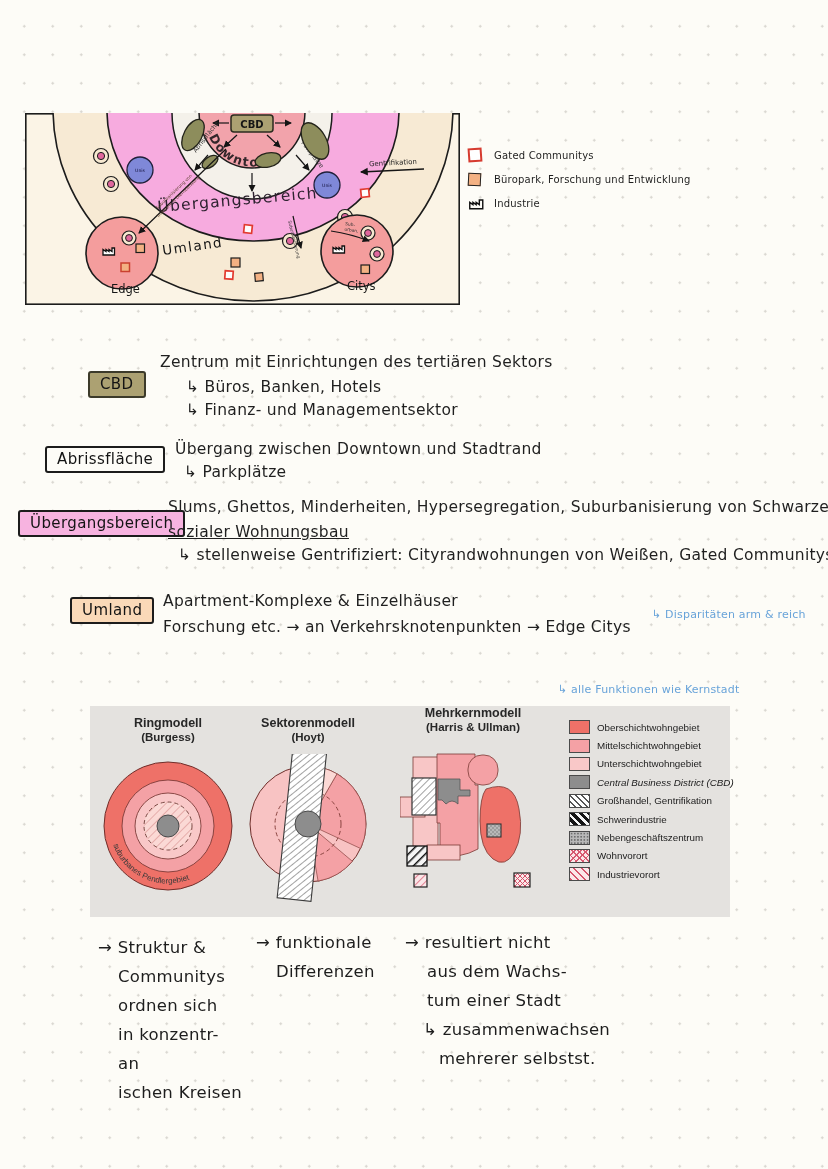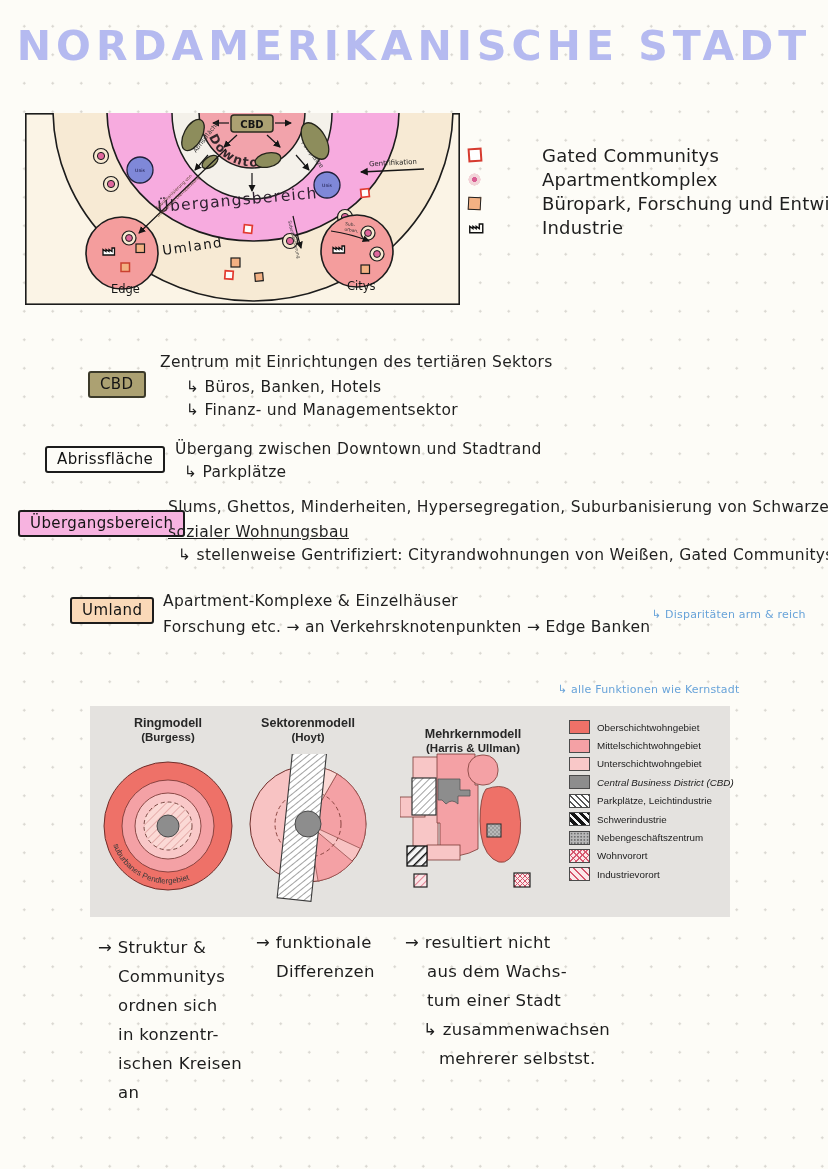--- a/index.html
+++ b/index.html
@@ -13,21 +13,21 @@
   .title{
     position:absolute;left:0;top:22px;width:100%;text-align:center;margin:0;
     font-size:41px;font-weight:bold;letter-spacing:5px;color:#b5baf0;
     font-family:"DejaVu Sans", sans-serif;
   }
   .city-diagram{position:absolute;left:25px;top:113px;}
   
   .map-legend{position:absolute;left:468px;top:143px;}
   .ml-row{position:relative;height:24px;display:flex;align-items:center;}
   .ml-icon{width:26px;display:flex;justify-content:flex-start;align-items:center;}
-  .ml-label{font-size:18px;color:#1e1e1e;letter-spacing:.2px;white-space:nowrap;margin-left:48px;}
+  .ml-label{font-size:10px;color:#1e1e1e;letter-spacing:.2px;white-space:nowrap;}
   .ic-gated{width:10px;height:10px;border:2.2px solid #d63b2f;background:#fff;transform:rotate(-4deg);}
   .ic-apartment{width:13px;height:13px;border-radius:50%;
     background:radial-gradient(circle at 50% 50%, #d95f93 0 2.6px, #f2d4d8 2.8px 6px, rgba(0,0,0,0) 6.2px);}
   .ic-buero{width:11px;height:11px;border:1.6px solid #222;background:#f3b183;transform:rotate(3deg);}
   
   .hw{position:absolute;font-size:15.5px;color:#1f1f1f;letter-spacing:.3px;white-space:nowrap;}
   .hw-blue{position:absolute;font-size:11px;color:#68a3d9;letter-spacing:.2px;white-space:nowrap;margin-top:42px;}
   .label-box{position:absolute;border:2px solid #1c1c1c;border-radius:3px;padding:2px 10px 3px 10px;
     font-size:15px;color:#141414;letter-spacing:.4px;white-space:nowrap;}
   .box-cbd{background:#aca172;border-color:#3c3a2a;}
@@ -62,21 +62,20 @@
   .ind-2{padding-left:22px;}
   .ind-3{padding-left:18px;}
   .ind-4{padding-left:34px;}
   .ind-5{padding-left:40px;}
 </style>
 </head>
 <body>
 
 <div class="page">
 
-  <h1 class="title">NORDAMERIKANISCHE STADT</h1>
 
   <svg class="city-diagram" width="435" height="192" viewBox="0 0 435 192">
     <defs>
       <marker id="arr" markerWidth="8" markerHeight="8" refX="5.2" refY="3" orient="auto">
         <path d="M0,0 L6,3 L0,6 z" fill="#151515"></path>
       </marker>
     </defs>
     <rect x="0.8" y="0.8" width="433.4" height="190.4" fill="#fbf4e6" stroke="#1c1c1c" stroke-width="1.6"></rect>
     <ellipse cx="228" cy="-4" rx="200" ry="192" fill="#f7ead4" stroke="#1c1c1c" stroke-width="1.6"></ellipse>
     <ellipse cx="228" cy="-2" rx="146" ry="130" fill="#f7abdf" stroke="#1c1c1c" stroke-width="1.6"></ellipse>
@@ -207,26 +206,20 @@
 
   <div class="map-legend">
     <div class="ml-row">
       <span class="ml-icon">
           <span class="ic-gated"></span>
         </span>
       <span class="ml-label">Gated Communitys</span>
     </div>
     <div class="ml-row">
       <span class="ml-icon">
-          <span class="ic-apartment"></span>
-        </span>
-      <span class="ml-label">Apartmentkomplex</span>
-    </div>
-    <div class="ml-row">
-      <span class="ml-icon">
           <span class="ic-buero"></span>
         </span>
       <span class="ml-label">Büropark, Forschung und Entwicklung</span>
     </div>
     <div class="ml-row">
       <span class="ml-icon">
         <svg width="17" height="13" viewBox="0 0 13 11">
           <path d="M0.8,10 V4.5 L3.5,6.5 V4.5 L6.2,6.5 V4.5 L8.9,6.5 V2.5 H11.8 V10 Z" fill="#fdfcf7" stroke="#111" stroke-width="1.2"></path>
         </svg>
       </span>
@@ -244,33 +237,33 @@
   <div class="hw" style="left:184px;top:463px;">↳ Parkplätze</div>
 
   <div class="label-box box-transition" style="left:18px;top:510px;">Übergangsbereich</div>
   <div class="hw" style="left:168px;top:498px;">Slums, Ghettos, Minderheiten, Hypersegregation, Suburbanisierung von Schwarzen</div>
   <div class="hw" style="left:168px;top:523px;text-decoration:underline;">sozialer Wohnungsbau</div>
   <div class="hw" style="left:178px;top:546px;">↳ stellenweise Gentrifiziert: Cityrandwohnungen von Weißen, Gated Communitys</div>
   <div class="hw-blue" style="left:652px;top:566px;">↳ Disparitäten arm &amp; reich</div>
 
   <div class="label-box box-umland" style="left:70px;top:597px;">Umland</div>
   <div class="hw" style="left:163px;top:592px;">Apartment-Komplexe &amp; Einzelhäuser</div>
-  <div class="hw" style="left:163px;top:618px;">Forschung etc. → an Verkehrsknotenpunkten → Edge Banken</div>
+  <div class="hw" style="left:163px;top:618px;">Forschung etc. → an Verkehrsknotenpunkten → Edge Citys</div>
   <div class="hw-blue" style="left:558px;top:641px;">↳ alle Funktionen wie Kernstadt</div>
 
   <div class="figure">
     <div class="fig-head" style="left:18px;top:10px;width:120px;">
       <div class="t">Ringmodell</div>
       <div class="s">(Burgess)</div>
     </div>
     <div class="fig-head" style="left:158px;top:10px;width:120px;">
       <div class="t">Sektorenmodell</div>
       <div class="s">(Hoyt)</div>
     </div>
-    <div class="fig-head" style="left:313px;top:21px;width:140px;">
+    <div class="fig-head" style="left:313px;top:0;width:140px;">
       <div class="t">Mehrkernmodell</div>
       <div class="s">(Harris &amp; Ullman)</div>
     </div>
 
     <svg style="position:absolute;left:8px;top:46px;" width="140" height="160" viewBox="0 0 140 160">
       <defs>
         <pattern id="pinkHatch" width="6" height="6" patternUnits="userSpaceOnUse" patternTransform="rotate(45)">
           <rect width="6" height="6" fill="#fbd9d5"></rect>
           <line x1="0" y1="0" x2="0" y2="6" stroke="#d98f8f" stroke-width="1.2"></line>
         </pattern>
@@ -353,21 +346,21 @@
       <div class="fl-row">
           <span class="fl-sw sw-3"></span>
           <span class="fl-label">Unterschichtwohngebiet</span>
         </div>
       <div class="fl-row">
           <span class="fl-sw sw-4"></span>
           <span class="fl-label it">Central Business District (CBD)</span>
         </div>
       <div class="fl-row">
           <span class="fl-sw sw-5"></span>
-          <span class="fl-label">Parkplätze, Leichtindustrie</span>
+          <span class="fl-label">Großhandel, Gentrifikation</span>
         </div>
       <div class="fl-row">
           <span class="fl-sw sw-6"></span>
           <span class="fl-label">Schwerindustrie</span>
         </div>
       <div class="fl-row">
           <span class="fl-sw sw-7"></span>
           <span class="fl-label">Nebengeschäftszentrum</span>
         </div>
       <div class="fl-row">
@@ -379,22 +372,22 @@
           <span class="fl-label">Industrievorort</span>
         </div>
     </div>
   </div>
 
   <div class="notes-col" style="left:98px;top:933px;">
     <div class="nline">→ Struktur &amp;</div>
     <div class="nline ind-1">Communitys</div>
     <div class="nline ind-1">ordnen sich</div>
     <div class="nline ind-1">in konzentr-</div>
+    <div class="nline ind-1">an</div>
     <div class="nline ind-1">ischen Kreisen</div>
-    <div class="nline ind-1">an</div>
   </div>
   <div class="notes-col" style="left:256px;top:928px;">
     <div class="nline">→ funktionale</div>
     <div class="nline ind-1">Differenzen</div>
   </div>
   <div class="notes-col" style="left:405px;top:928px;">
     <div class="nline">→ resultiert nicht</div>
     <div class="nline ind-2">aus dem Wachs-</div>
     <div class="nline ind-2">tum einer Stadt</div>
     <div class="nline ind-3">↳ zusammenwachsen</div>

